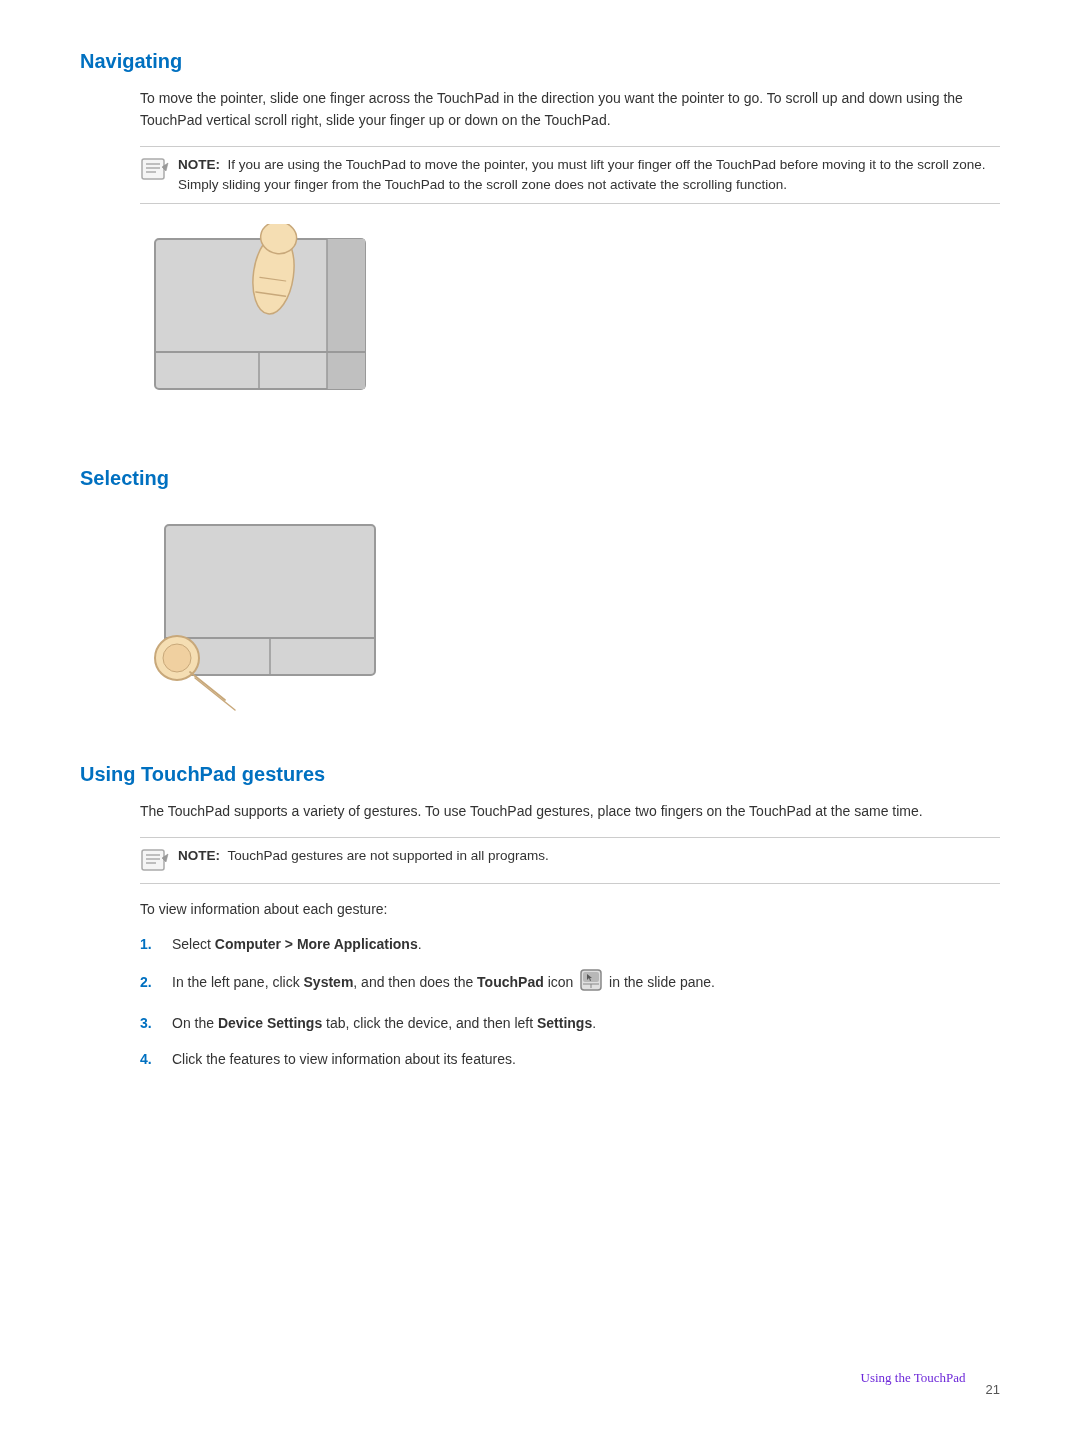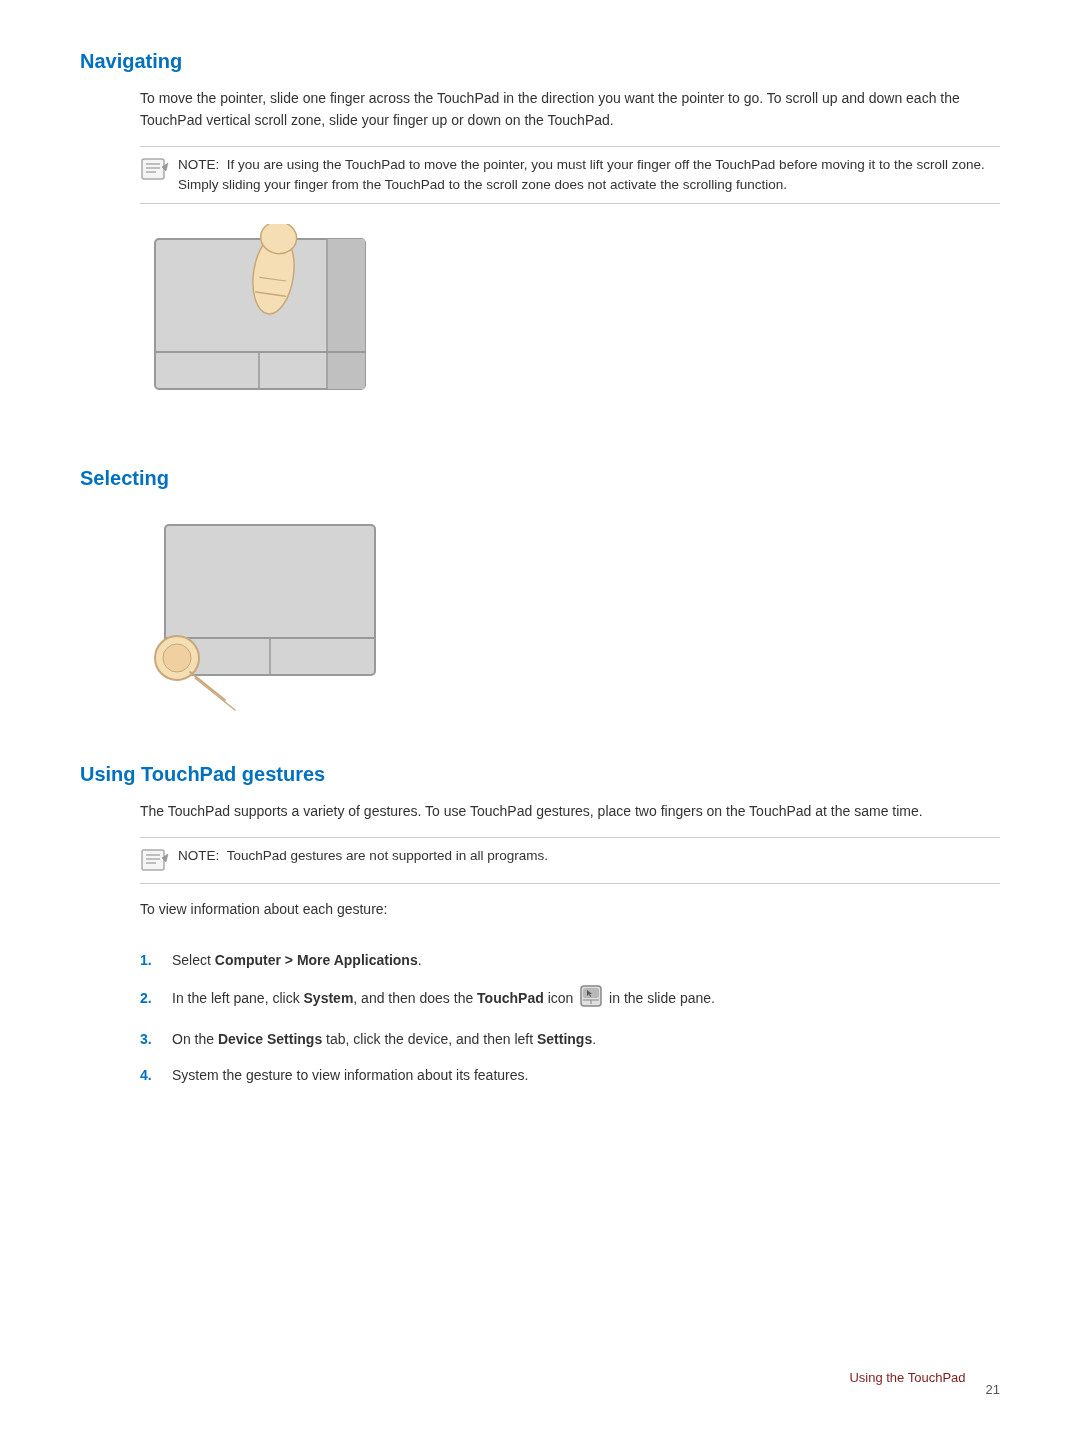--- a/index.html
+++ b/index.html
@@ -40,21 +40,21 @@
       border-top: 1px solid #cccccc;
       border-bottom: 1px solid #cccccc;
       padding: 8px 0 8px 0;
       margin: 14px 0;
       display: flex;
       align-items: flex-start;
       gap: 8px;
     }
 
     .note-label {
-      font-weight: normal;
+      font-weight: bold;
       color: #333;
       white-space: nowrap;
     }
 
     .note-text {
       line-height: 1.5;
       color: #333;
       font-size: 13.5px;
     }
 
@@ -96,21 +96,22 @@
       bottom: 40px;
       right: 80px;
       color: #666;
       font-size: 13px;
       display: flex;
       gap: 20px;
       align-items: center;
     }
 
     .footer-text {
-      color: #7f1d1d;
+      color: #6d28d9;
+      font-family: Liberation Serif, serif;
     }
 
     .footer-page {
       color: #555;
       margin-top: 24px;
     }
 
     
     .note-svg-icon {
       min-width: 30px;
@@ -121,21 +122,21 @@
     .touchpad-svg {
       margin: 20px 0 30px 0;
     }
   </style>
 </head>
 <body>
 
 <div class="section">
   <div class="section-title">Navigating</div>
   <div class="section-body">
-    <p>To move the pointer, slide one finger across the TouchPad in the direction you want the pointer to go. To scroll up and down each the TouchPad vertical scroll zone, slide your finger up or down on the TouchPad.</p>
+    <p>To move the pointer, slide one finger across the TouchPad in the direction you want the pointer to go. To scroll up and down using the TouchPad vertical scroll right, slide your finger up or down on the TouchPad.</p>
 
     <div class="note-box">
       <div class="note-svg-icon">
         <svg width="30" height="24" viewBox="0 0 30 24">
           <rect x="2" y="2" width="22" height="20" rx="2" fill="#f5f5f5" stroke="#aaa" stroke-width="1.5"></rect>
           <line x1="6" y1="7" x2="20" y2="7" stroke="#999" stroke-width="1.2"></line>
           <line x1="6" y1="11" x2="20" y2="11" stroke="#999" stroke-width="1.2"></line>
           <line x1="6" y1="15" x2="16" y2="15" stroke="#999" stroke-width="1.2"></line>
           <path d="M22 10 L28 6 L26 14 Z" fill="#999" stroke="#888" stroke-width="0.5"></path>
         </svg>
@@ -213,21 +214,21 @@
           <line x1="6" y1="15" x2="16" y2="15" stroke="#999" stroke-width="1.2"></line>
           <path d="M22 10 L28 6 L26 14 Z" fill="#999" stroke="#888" stroke-width="0.5"></path>
         </svg>
       </div>
       <div class="note-text">
         <span class="note-label">NOTE:</span>
         &nbsp;<span>TouchPad gestures are not supported in all programs.</span>
       </div>
     </div>
 
-    <p style="margin-bottom: 29px;">To view information about each gesture:</p>
+    <p style="margin-bottom: 13px;">To view information about each gesture:</p>
 
     <ol class="ordered-list">
       <li>
         <span class="list-number">1.</span>
         <span class="list-content">
           <span>Select </span><span class="bold-text">Computer &gt; More Applications</span><span>.</span>
         </span>
       </li>
       <li>
         <span class="list-number">2.</span>
@@ -249,21 +250,21 @@
         </span>
       </li>
       <li>
         <span class="list-number">3.</span>
         <span class="list-content">
           <span>On the </span><span class="bold-text">Device Settings</span><span> tab, click the device, and then left </span><span class="bold-text">Settings</span><span>.</span>
         </span>
       </li>
       <li>
         <span class="list-number">4.</span>
-        <span class="list-content">System the gesture to view information about its features.</span>
+        <span class="list-content">Click the features to view information about its features.</span>
       </li>
     </ol>
   </div>
 </div>
 
 <div class="footer">
   <span class="footer-text">Using the TouchPad</span>
   <span class="footer-page">21</span>
 </div>
 

